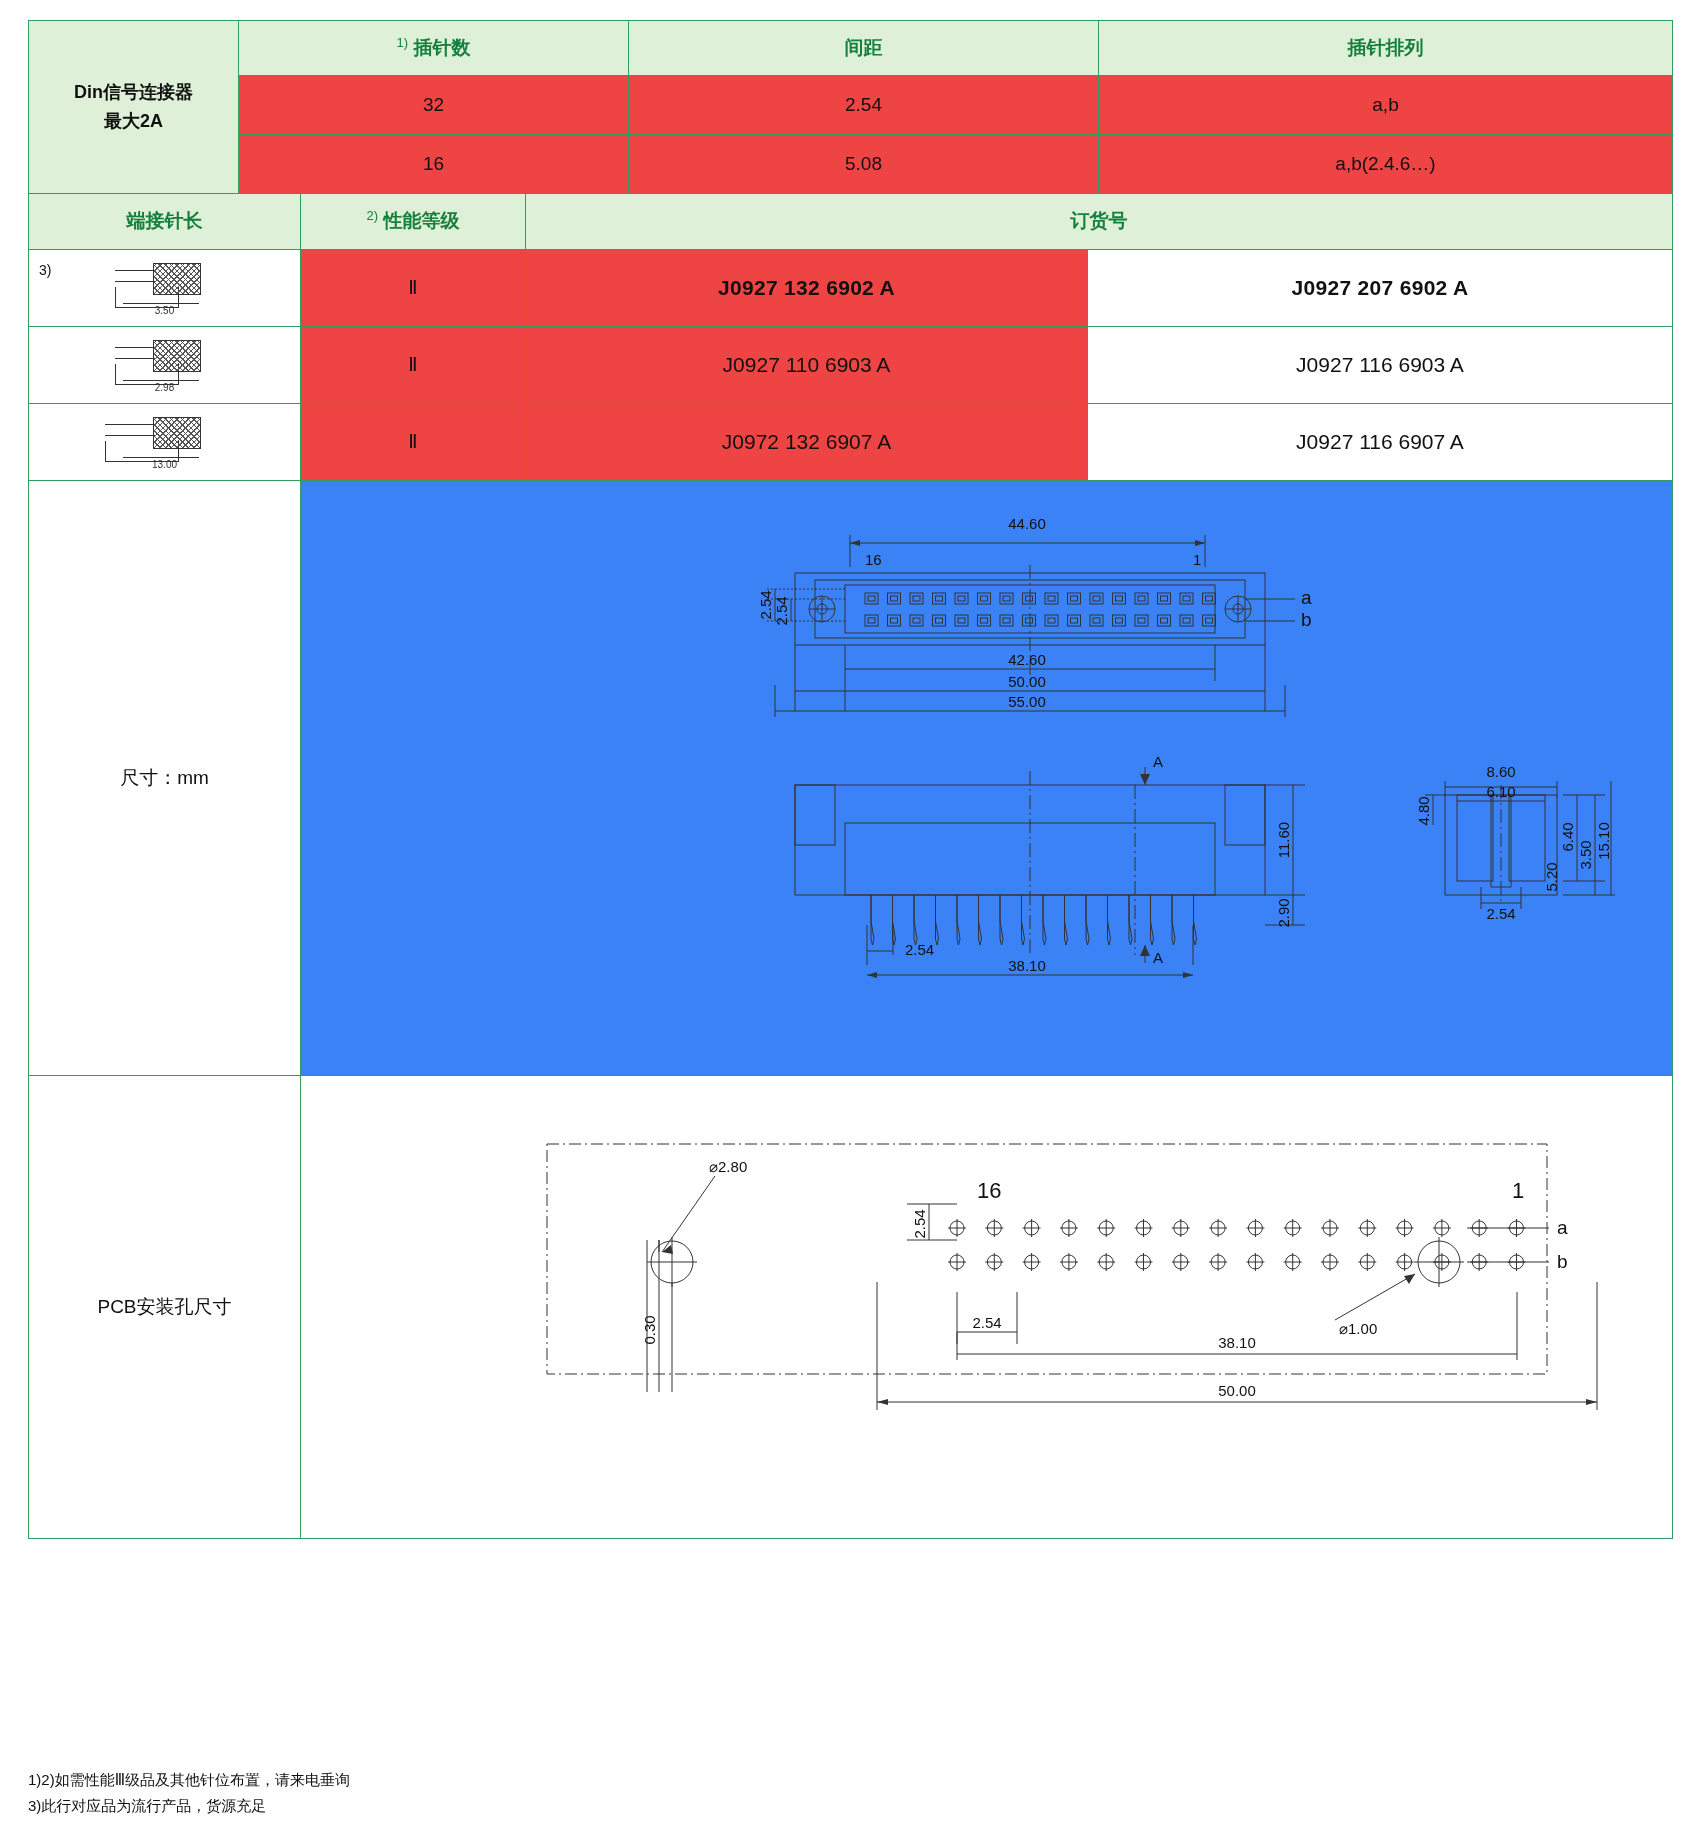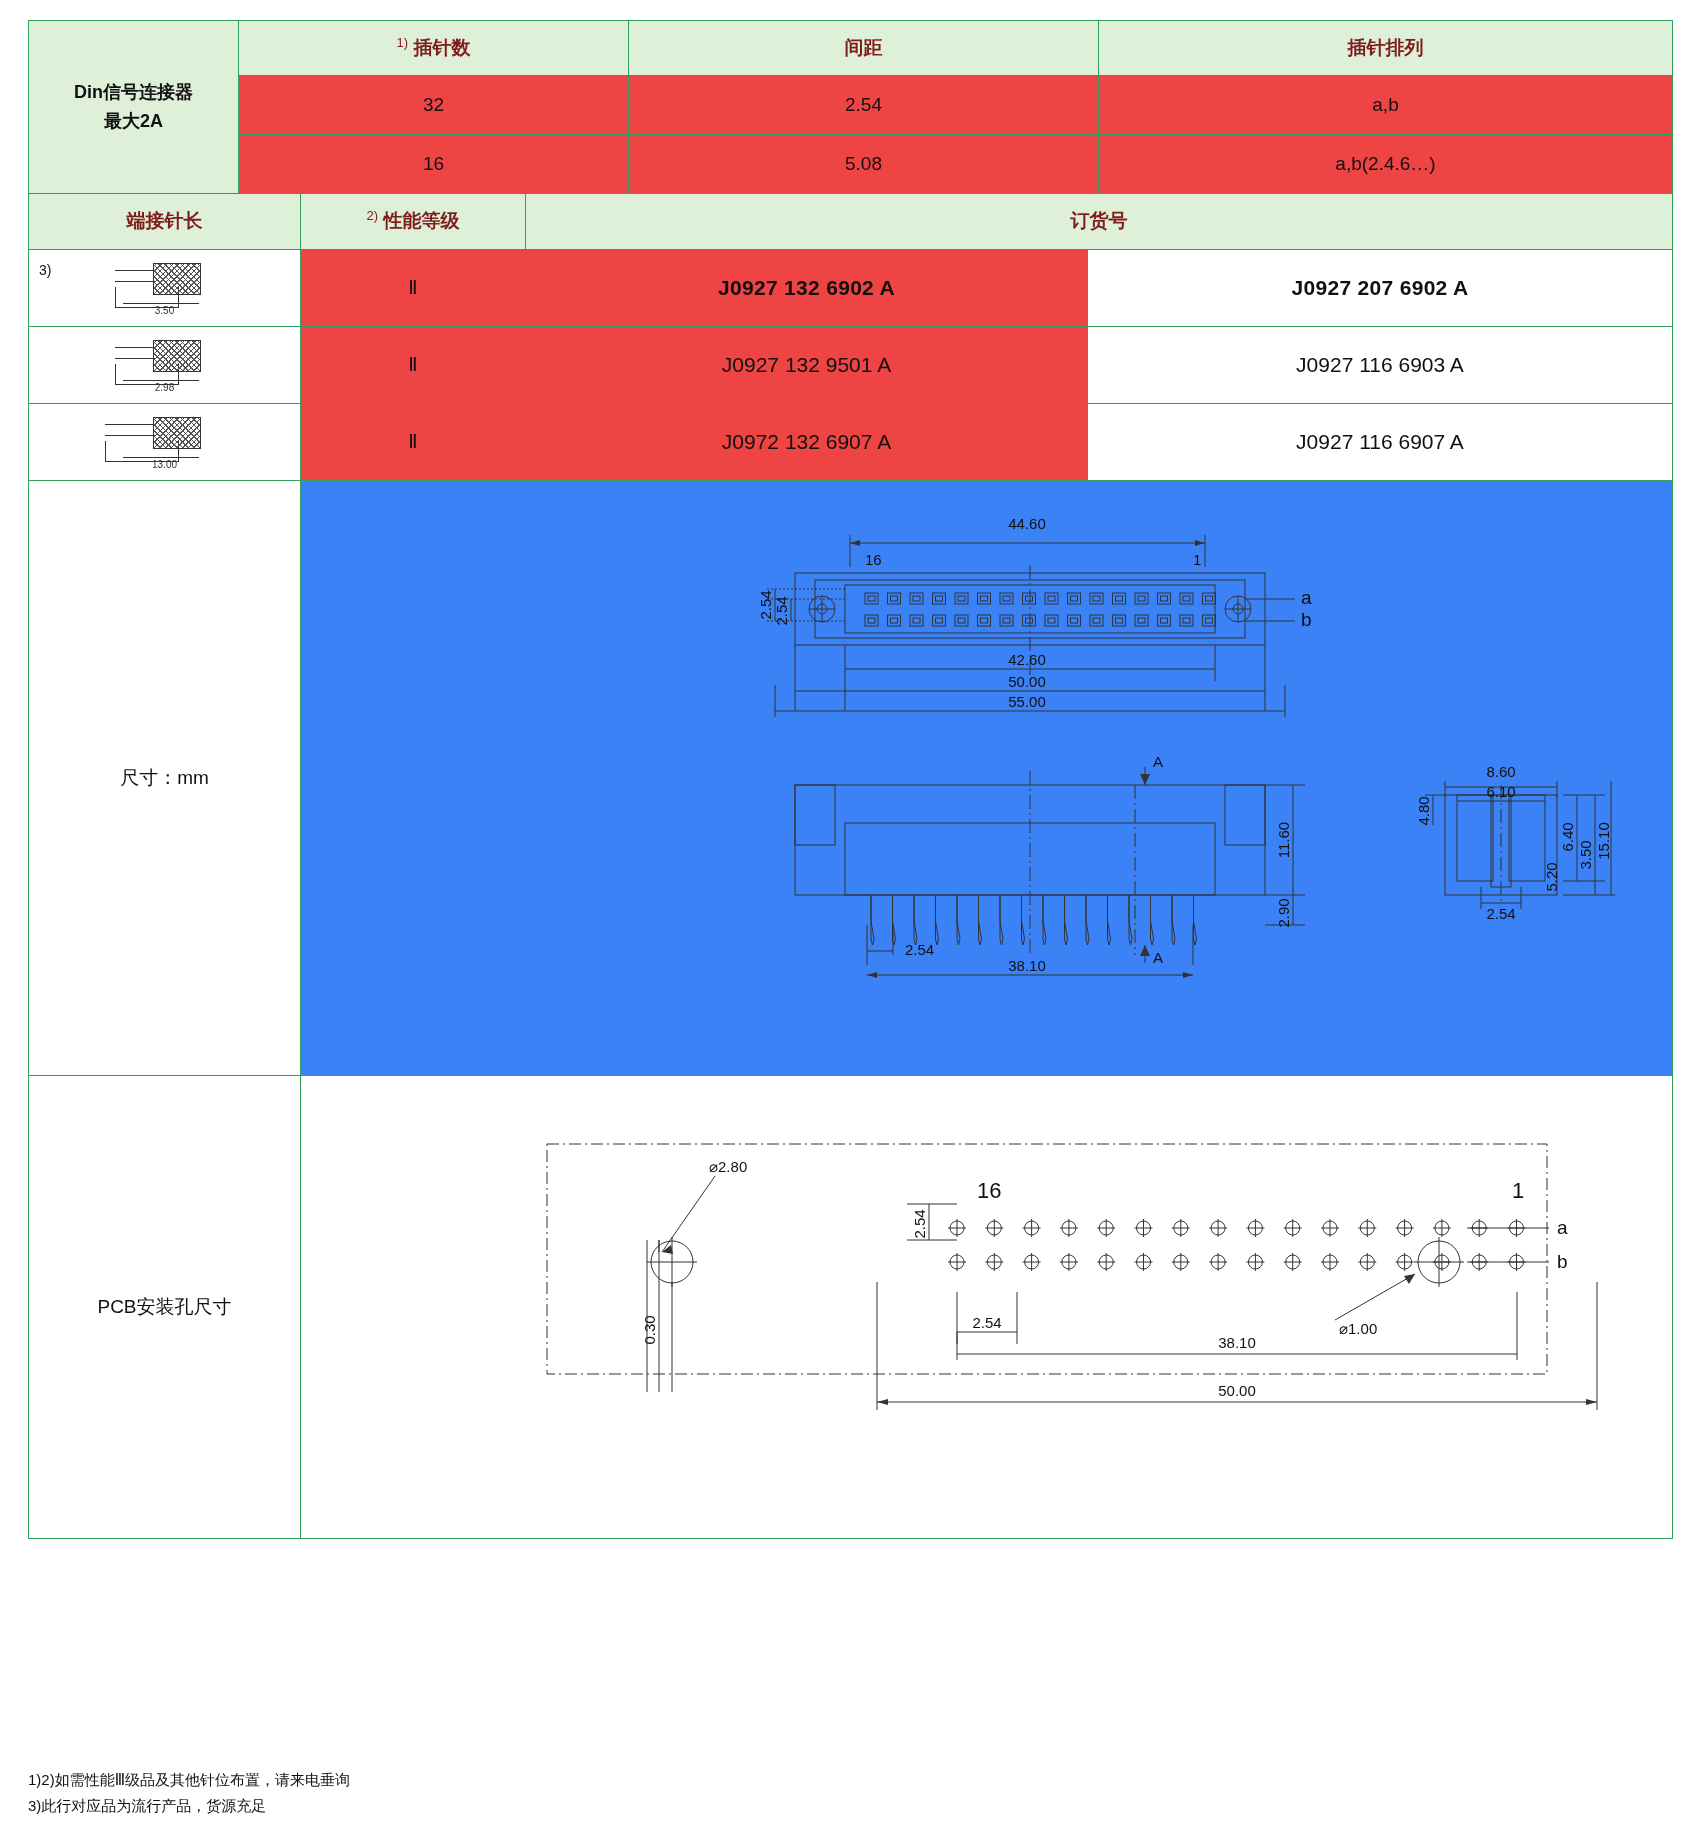--- a/index.html
+++ b/index.html
@@ -4,21 +4,21 @@
 <style>
   html,body{margin:0;padding:0;}
   body{
     width:1700px;height:1832px;background:#ffffff;
     font-family:"Liberation Sans","DejaVu Sans",sans-serif;
     color:#1a1a1a;-webkit-font-smoothing:antialiased;
   }
   .sheet{position:relative;width:1700px;height:1832px;box-sizing:border-box;padding:20px 28px 0 28px;}
   table.main{border-collapse:collapse;width:1644px;table-layout:fixed;}
   table.main td{border:1px solid #2f9e5e;vertical-align:middle;}
-  .hdr{background:#dff0d8;text-align:center;font-weight:bold;font-size:19px;color:#7f1d1d;padding:14px 4px;}
+  .hdr{background:#dff0d8;text-align:center;font-weight:bold;font-size:19px;color:#15803d;padding:14px 4px;}
   .cell{background:#ffffff;text-align:center;font-size:19px;padding:18px 4px;color:#111;}
   .cellg{background:#ef4444;text-align:center;font-size:19px;padding:18px 8px;color:#111;}
   .vhdr{background:#dff0d8;text-align:center;font-weight:bold;font-size:18px;color:#111;line-height:1.6;}
   .sup{font-size:13px;vertical-align:super;font-weight:normal;}
   .ordbold{font-weight:bold;font-size:21px;letter-spacing:.3px;}
   .ord{font-size:21px;}
   .labelcell{background:#ffffff;text-align:center;font-size:19px;color:#111;}
   .pinpad{position:relative;height:74px;}
   .note3{position:absolute;left:10px;top:12px;font-size:14px;color:#111;}
   
@@ -114,21 +114,21 @@
         <div class="pic">
           <div class="tail1"></div>
               <div class="tail2"></div>
           <div class="box"></div>
               <div class="body"></div>
           <div class="dim"></div>
           <div class="dimtxt">2.98</div>
         </div>
       </td>
       <td class="cellg">Ⅱ</td>
-      <td class="cellg ord">J0927 132 9501 A</td>
+      <td class="cellg ord">J0927 110 6903 A</td>
       <td class="cell ord">J0927 116 6903 A</td>
     </tr>
 
     <tr>
       <td class="labelcell pinpad">
         <div class="pic long">
           <div class="tail1"></div>
               <div class="tail2"></div>
           <div class="box"></div>
               <div class="body"></div>

